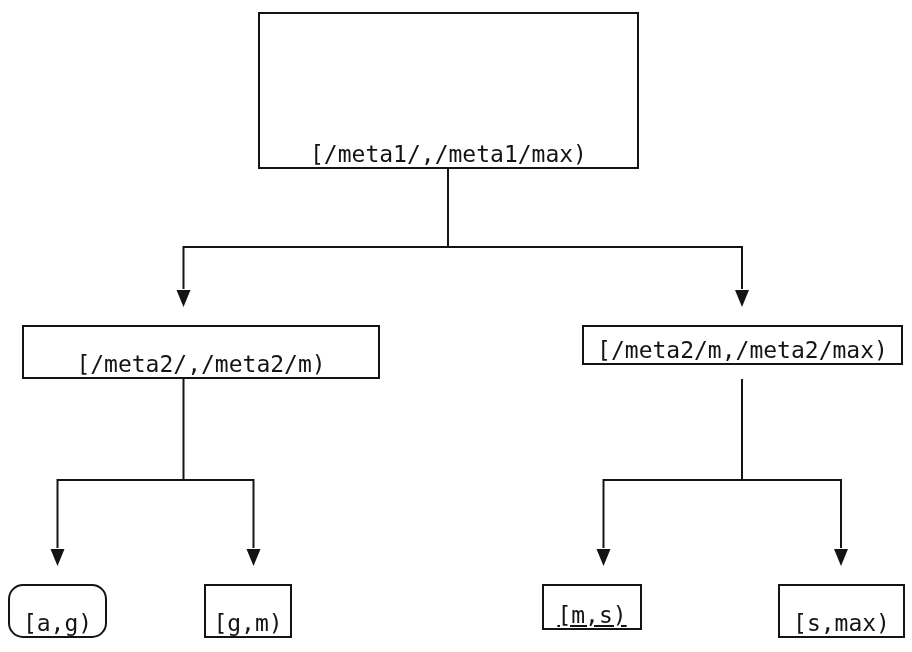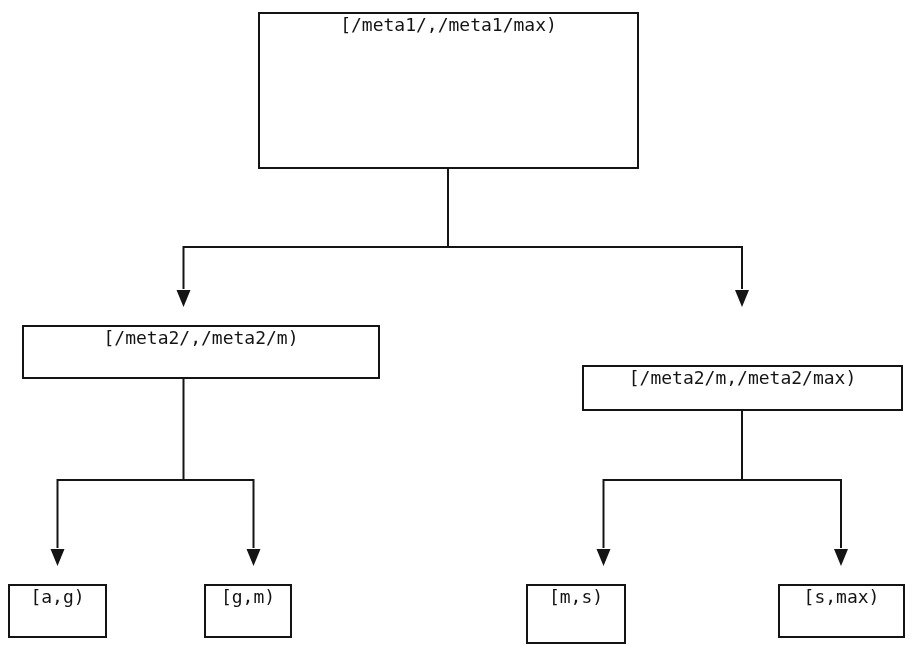--- a/index.html
+++ b/index.html
@@ -30,33 +30,33 @@
   .arrow-head {
     fill: #141414;
     stroke: none;
   }
   .node {
     position: absolute;
     box-sizing: border-box;
     border: 2px solid #141414;
     background: #ffffff;
     display: flex;
-    align-items: flex-start;
+    align-items: flex-end;
     justify-content: center;
     color: #141414;
-    font-size: 18px;
+    font-size: 23px;
     font-weight: 400;
     white-space: nowrap;
   }
   .node-root      { left: 258px; top: 12px;  width: 381px; height: 157px; }
   .node-left-mid  { left: 22px;  top: 325px; width: 358px; height: 54px; }
-  .node-right-mid { left: 582px; top: 325px; width: 321px; height: 46px; margin-top: 40px; }
-  .node-leaf-ag   { left: 8px;   top: 584px; width: 99px;  height: 54px; }
+  .node-right-mid { left: 582px; top: 325px; width: 321px; height: 40px; }
+  .node-leaf-ag   { left: 8px;   top: 584px; width: 99px;  height: 54px; border-radius: 15px; }
   .node-leaf-gm   { left: 204px; top: 584px; width: 88px;  height: 54px; }
-  .node-leaf-ms   { left: 526px; top: 584px; width: 100px; height: 60px; }
+  .node-leaf-ms   { left: 542px; top: 584px; width: 100px; height: 46px; text-decoration: underline; }
   .node-leaf-smax { left: 778px; top: 584px; width: 127px; height: 54px; }
 </style>
 </head>
 <body>
 
 <div class="canvas">
 
   <svg class="edges-svg" viewBox="0 0 912 652" xmlns="http://www.w3.org/2000/svg">
 
     <path class="edge-line" d="M448 168 L448 247"></path>

